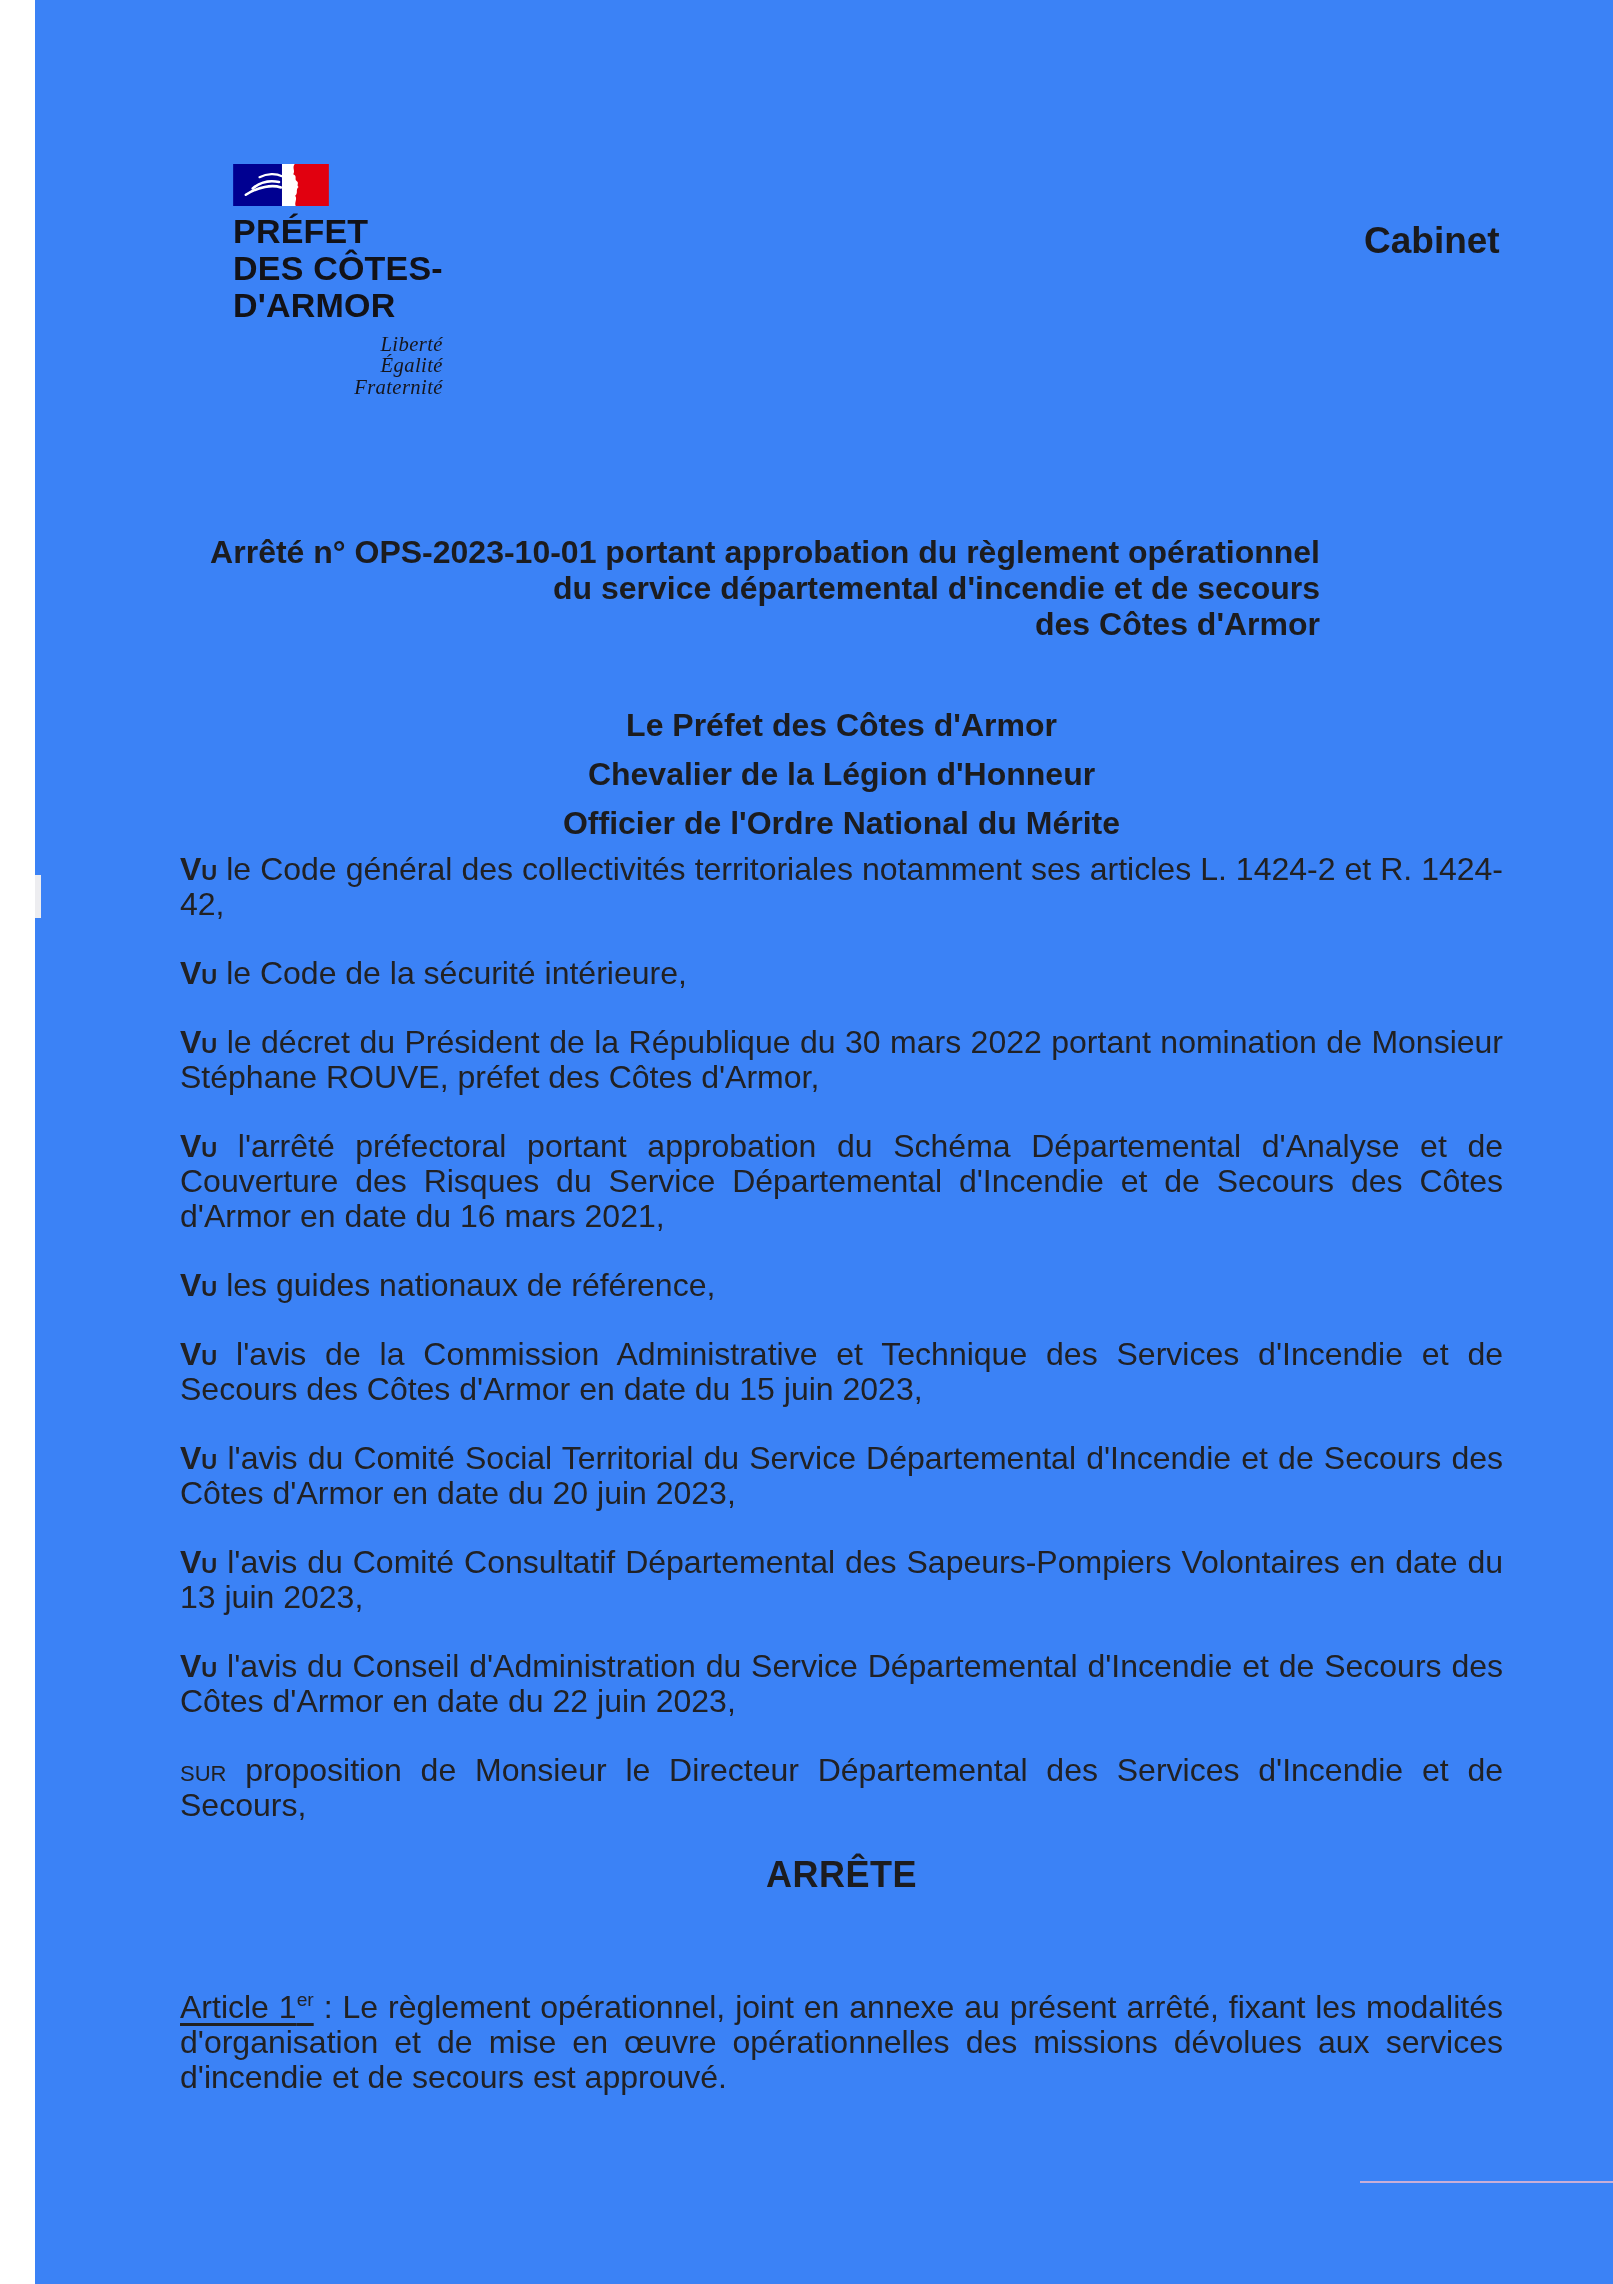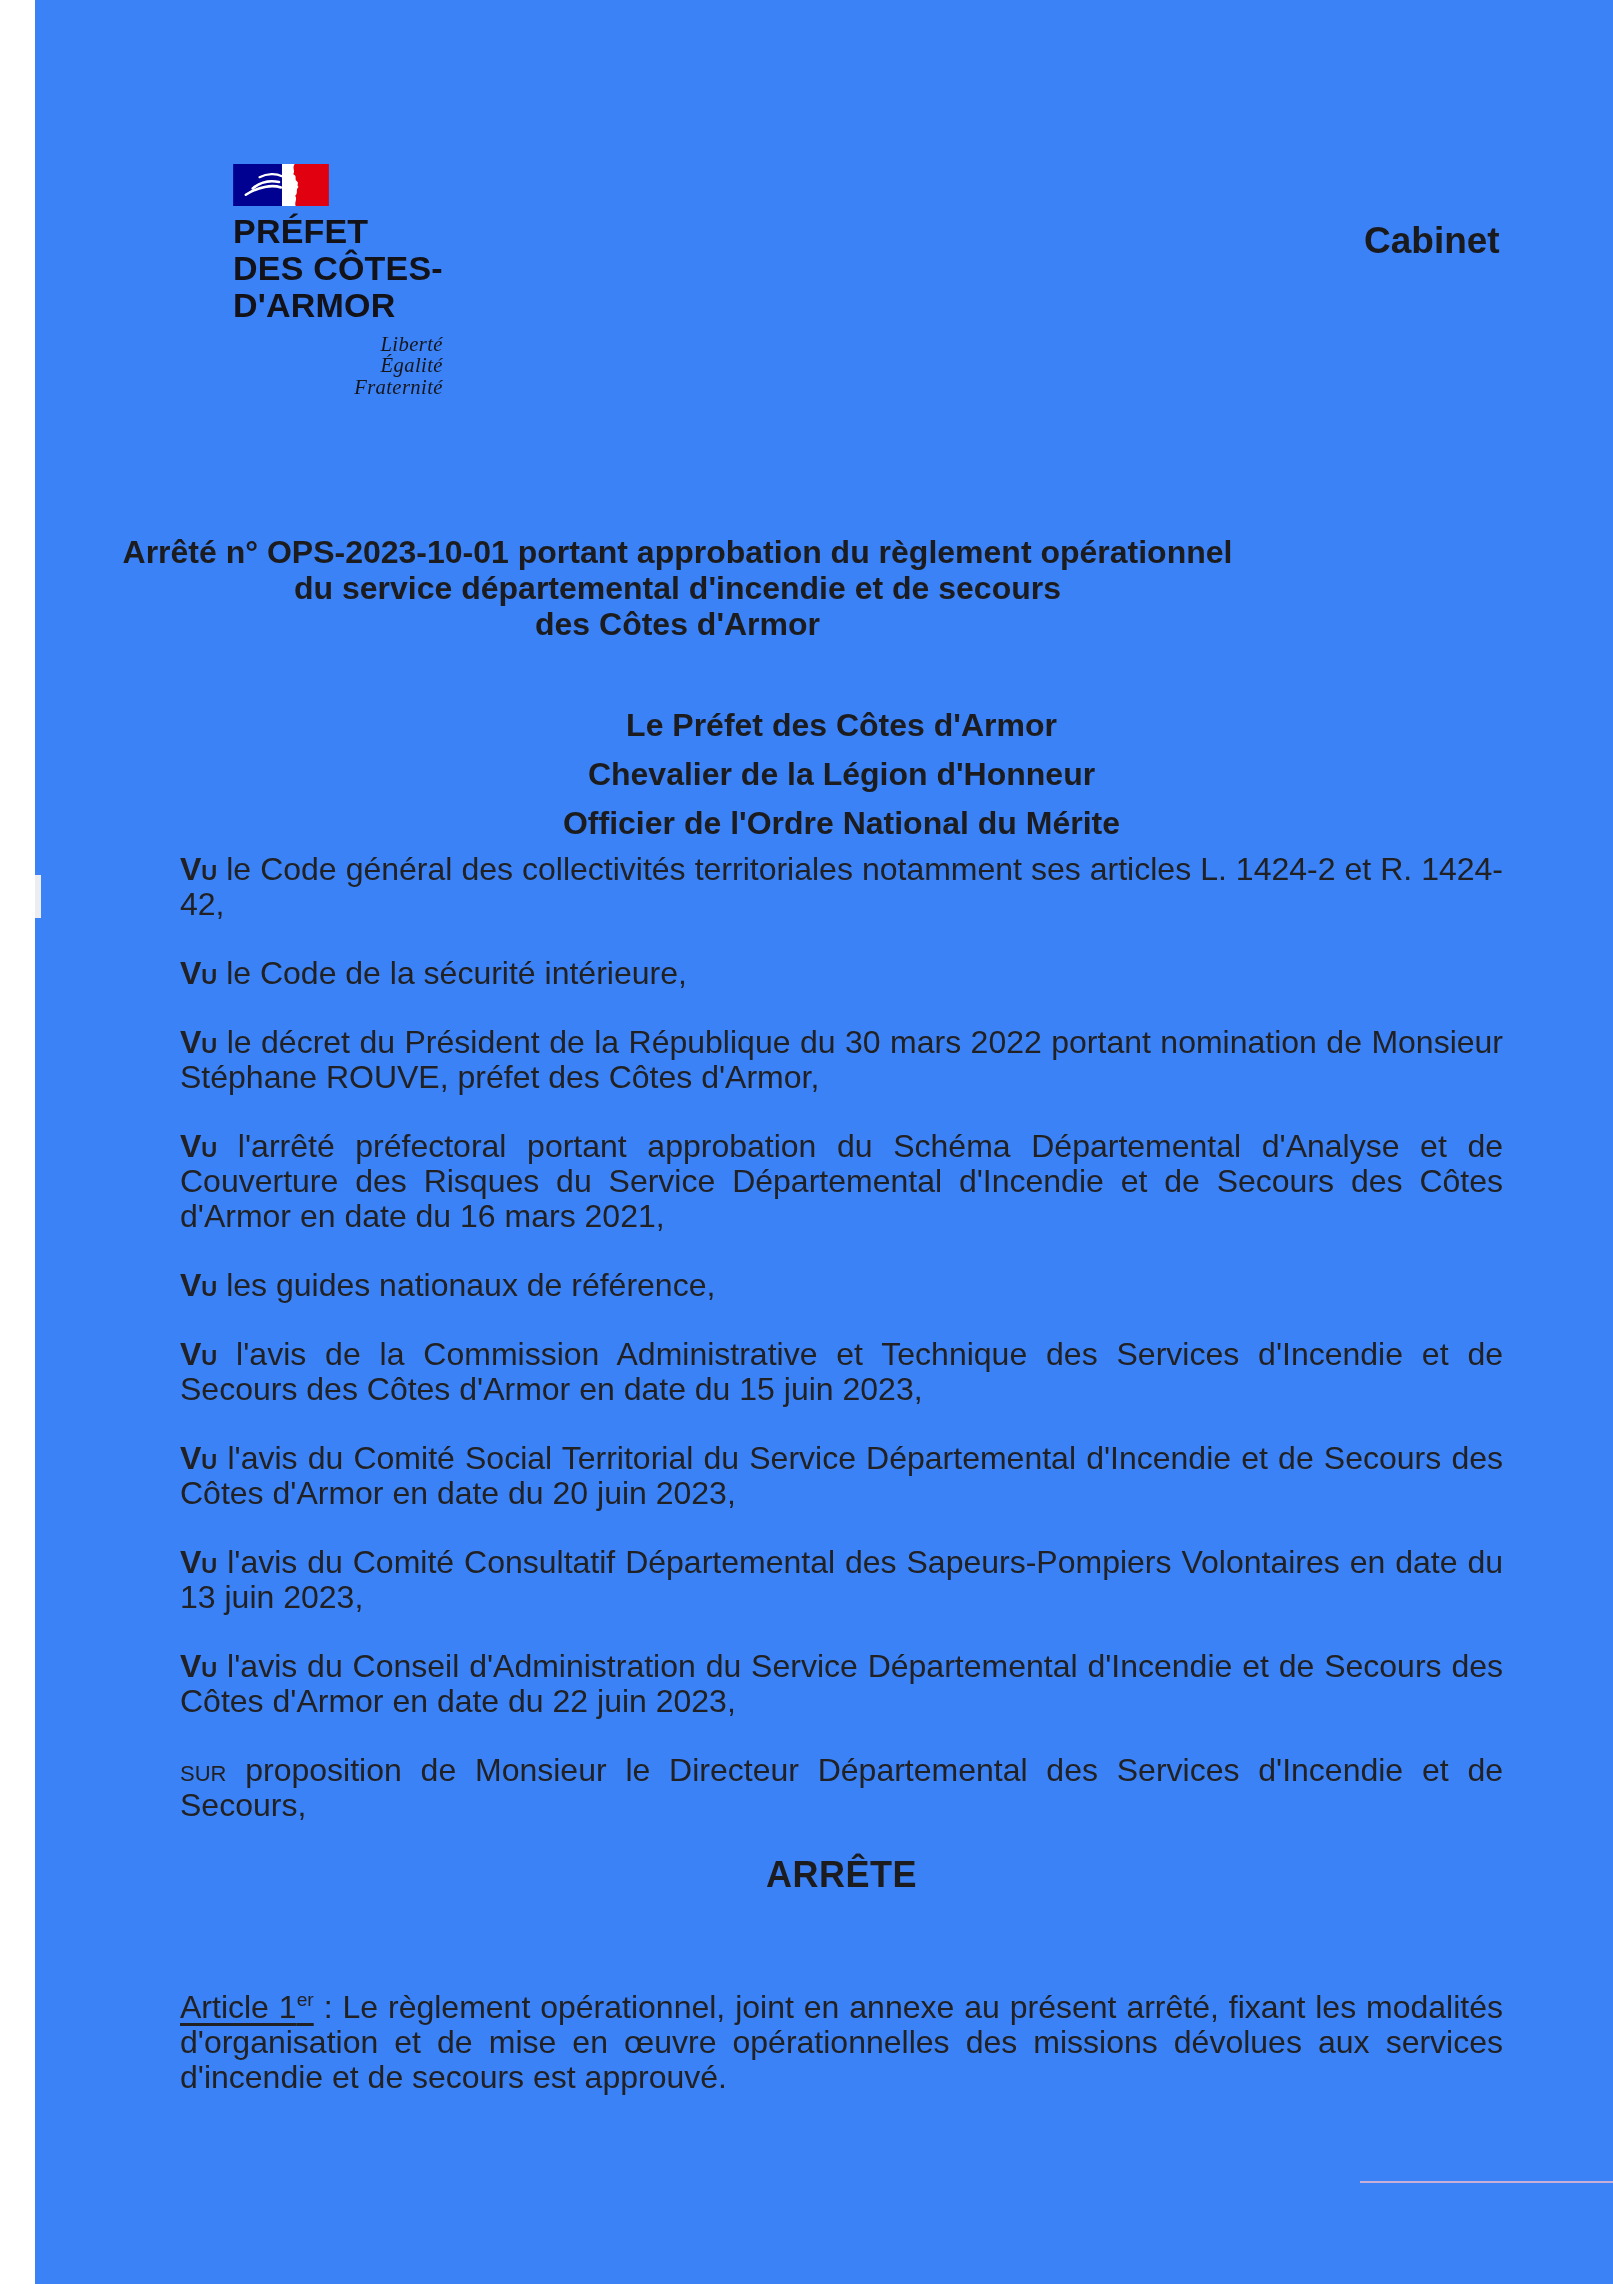--- a/index.html
+++ b/index.html
@@ -29,21 +29,21 @@
     letter-spacing:0.4px; color:#15151c;text-align:right;
   }
   .cabinet {
     position:absolute; top:220px; left:1329px;
     font-weight:700; font-size:37px; color:#1a1a1d;
   }
 
   
   .title-block {
     position:absolute; top:534px; left:0; width:1285px;
-    text-align:center; font-weight:700; font-size:32px; line-height:36px;
+    text-align:right; font-weight:700; font-size:32px; line-height:36px;
     color:#1c1c1f;
   }
   .authority-block {
     position:absolute; top:701px; left:0; width:1613px;
     text-align:center; font-weight:700; font-size:32px; line-height:49px;
     color:#1c1c1f;
   }
 
   
   .body-block {

